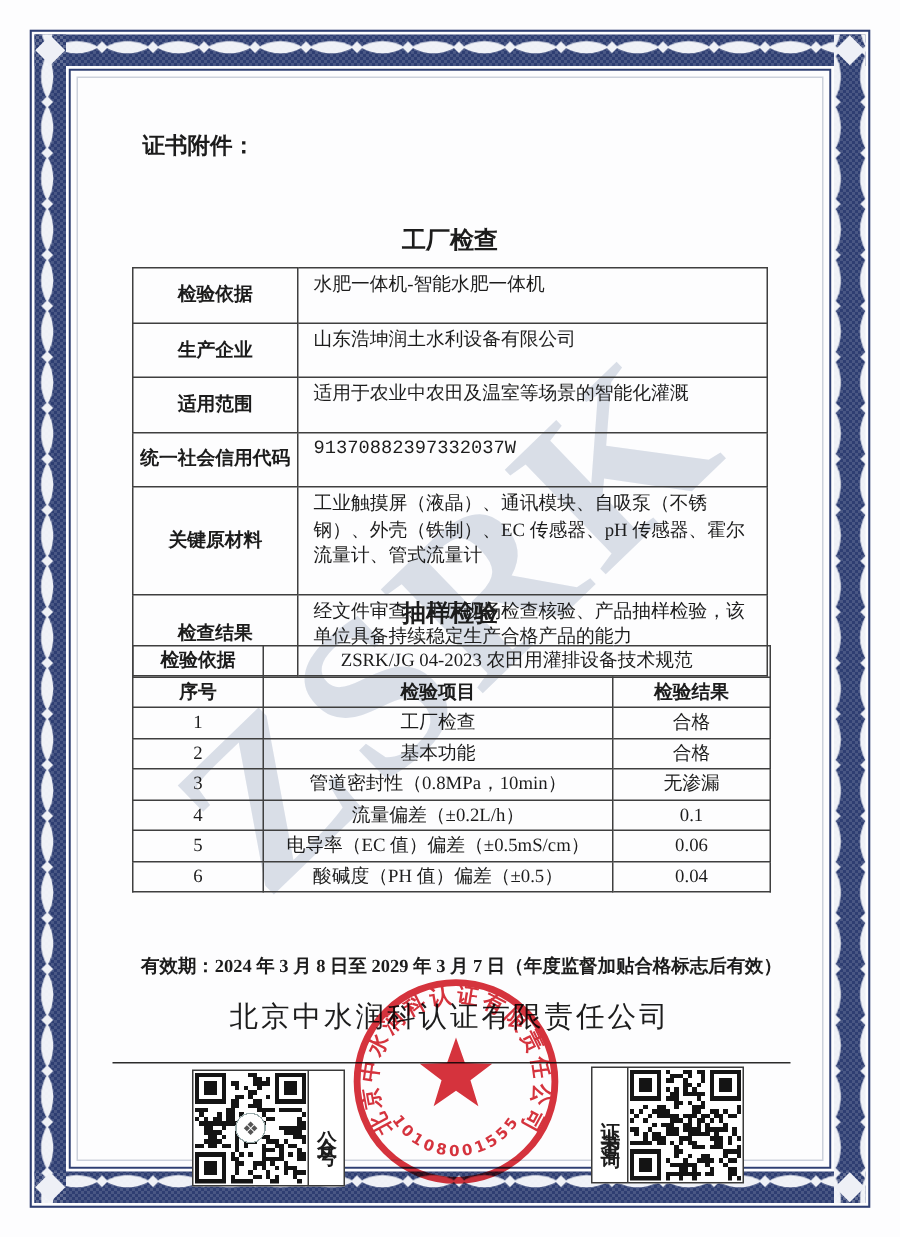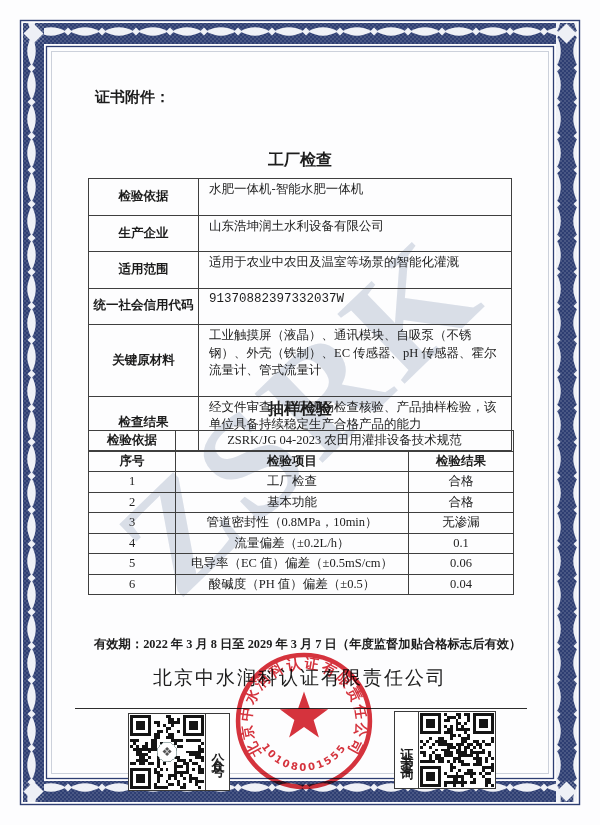--- a/index.html
+++ b/index.html
@@ -183,21 +183,21 @@
           <td>0.06</td>
         </tr>
         <tr>
           <td>6</td>
           <td>酸碱度（PH 值）偏差（±0.5）</td>
           <td>0.04</td>
         </tr>
       </tbody>
   </table>
 
-  <div class="validity">有效期：2022 年 3 月 8 日至 2029 年 3 月 7 日（年度监督加贴合格标志后有效）</div>
+  <div class="validity">有效期：2024 年 3 月 8 日至 2029 年 3 月 7 日（年度监督加贴合格标志后有效）</div>
   <div class="issuer">北京中水润科认证有限责任公司</div>
   <div class="sigline"></div>
 
   <svg class="stamp" width="142" height="142" viewBox="0 0 140 140">
     <defs>
       <path id="arcTop" d="M 30.2,103.4 A 52,52 0 1 1 109.8,103.4" fill="none"></path>
       <path id="arcBot" d="M 27.6,94.5 A 49,49 0 0 0 112.4,94.5" fill="none"></path>
     </defs>
     <circle cx="70" cy="70" r="65" fill="none" stroke-width="4.5" stroke="#d4232e"></circle>
     <polygon points="70,41 75.9,57.9 93.8,58.3 79.5,69.1 84.7,86.2 70,76 55.3,86.2 60.5,69.1 46.2,58.3 64.1,57.9" fill="#d4232e"></polygon>

